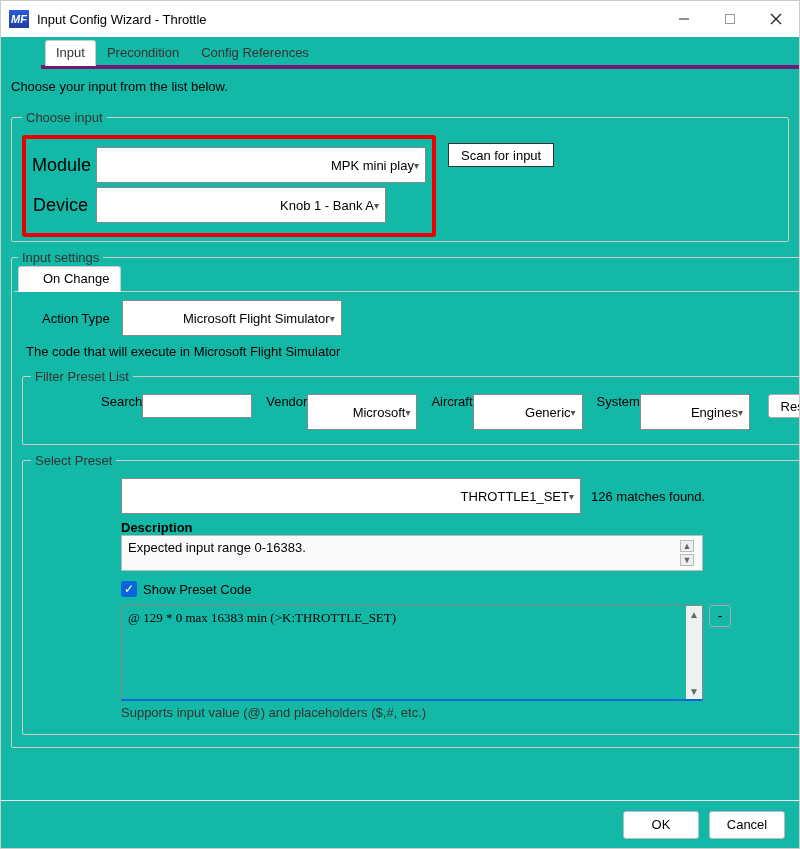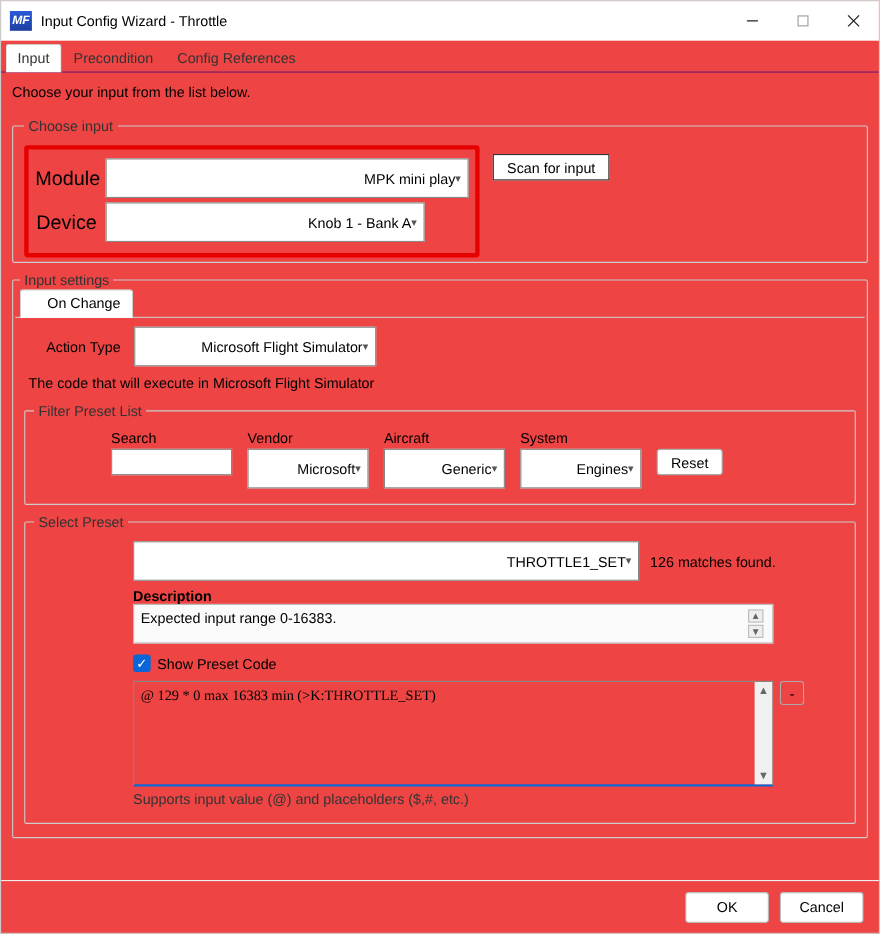--- a/index.html
+++ b/index.html
@@ -1,43 +1,43 @@
 <!DOCTYPE html>
 <html><head>
 <meta charset="utf-8">
 <style>
   * { box-sizing: border-box; margin: 0; padding: 0; }
   html, body { width: 800px; height: 849px; font-family: "Segoe UI", Tahoma, sans-serif; font-size: 13px; background: #fff; color: #000; }
-  .window { width: 800px; height: 849px; border: 1px solid #ccc; display: flex; flex-direction: column; background: #ef4444; }
+  .window { width: 800px; height: 849px; border: 1px solid #ccc; display: flex; flex-direction: column; background: #14b8a6; }
   .titlebar { height: 36px; display: flex; align-items: center; padding: 0 0 0 8px; background: #fff; }
   .app-icon { width: 20px; height: 18px; background: linear-gradient(to bottom, #2a5ad8, #1e3fa0); margin-right: 8px; display:flex; align-items:center; justify-content:center; color:#fff; font-style:italic; font-weight:bold; font-size:11px; }
   .title-text { flex: 1; font-size: 13px; }
   .winbtns { display: flex; }
   .winbtn { width: 46px; height: 32px; display: flex; align-items: center; justify-content: center; color: #555; }
   .winbtn svg { stroke: #222; }
-  .tabs { display: flex; border-bottom: 1px solid #701a75; padding-left: 4px; margin-top: 2px; }
+  .tabs { display: flex; border-bottom: 4px solid #701a75; padding-left: 4px; margin-top: 2px; margin-left: 40px; }
   .tab { padding: 4px 10px 5px 10px; font-size: 13px; color: #333; border: 1px solid transparent; position: relative; top: 1px; }
   .tab.active { border: 1px solid #ccc; border-bottom: 1px solid #fff; background: #fff; border-radius: 3px 3px 0 0; }
   .content { padding: 6px 10px 10px 10px; flex: 1; overflow: hidden; }
   .instruction { margin: 4px 0 16px 0; font-size: 13px; }
   fieldset { border: 1px solid #ccc; border-radius: 2px; padding: 10px 10px 4px 10px; margin-bottom: 8px; position: relative; }
   legend { padding: 0 4px; font-size: 13px; color: #333; }
   .highlight-box { border: 4px solid #e60000; border-radius: 3px; padding: 4px 6px 6px 6px; display: inline-block; }
   .form-row { display: flex; align-items: center; margin: 4px 0; }
   .form-row .label { width: 64px; text-align: right; padding-right: 8px; font-size: 18px; }
   .select { height: 36px; border: 1px solid #888; background: #fff; display: flex; align-items: center; justify-content: flex-end; padding: 0 6px; font-size: 13px; }
   .select .arrow { font-size: 10px; color: #555; }
   .btn { height: 24px; border: 1px solid #333; background: #fff; padding: 0 12px; font-size: 13px; display: inline-flex; align-items: center; }
   .sub-tabs { display: flex; border-bottom: 1px solid #ccc; margin: -4px -4px 6px -4px; padding-left: 4px; }
   .sub-tab { padding: 4px 10px 5px 24px; font-size: 13px; border: 1px solid #ccc; border-bottom: 1px solid #fff; position: relative; top: 1px; background: #fff; border-radius: 3px 3px 0 0; }
   .row-inline { display: flex; align-items: center; gap: 8px; margin: 8px 0 8px 24px; }
   .row-inline .lbl { margin-right: 4px; }
   .helper-text { margin: 4px 0 10px 8px; font-size: 13px; }
   .filter-row { display: flex; gap: 14px; margin: 4px 0 4px 70px; align-items:flex-start; }
-  .filter-col { display: flex; flex-direction: column; }
+  .filter-col { display: flex; }
   .filter-col .flabel { font-size: 13px; margin-bottom: 2px; }
   .textinput { height: 24px; border: 1px solid #888; background: #fff; padding: 0 4px; }
   .preset-row { display:flex; align-items:center; gap: 10px; margin-left: 90px; }
   .desc-area { margin-left: 90px; margin-top: 6px; }
   .desc-title { font-size: 13px; margin-bottom: 0; font-weight: bold; }
   .desc-box { border: 1px solid #bbb; background: #fafafa; padding: 4px 6px; width: 582px; display:flex; }
   .desc-box .txt { flex:1; }
   .desc-spin { width: 16px; display:flex; flex-direction:column; justify-content:center; gap:2px; margin-left:4px; }
   .desc-spin .sp { width:14px; height:12px; background:#eee; border:1px solid #bbb; font-size:9px; display:flex; align-items:center; justify-content:center; color:#666;}
   .check-row { display:flex; align-items:center; gap:6px; margin-left:90px; margin-top:10px; }

